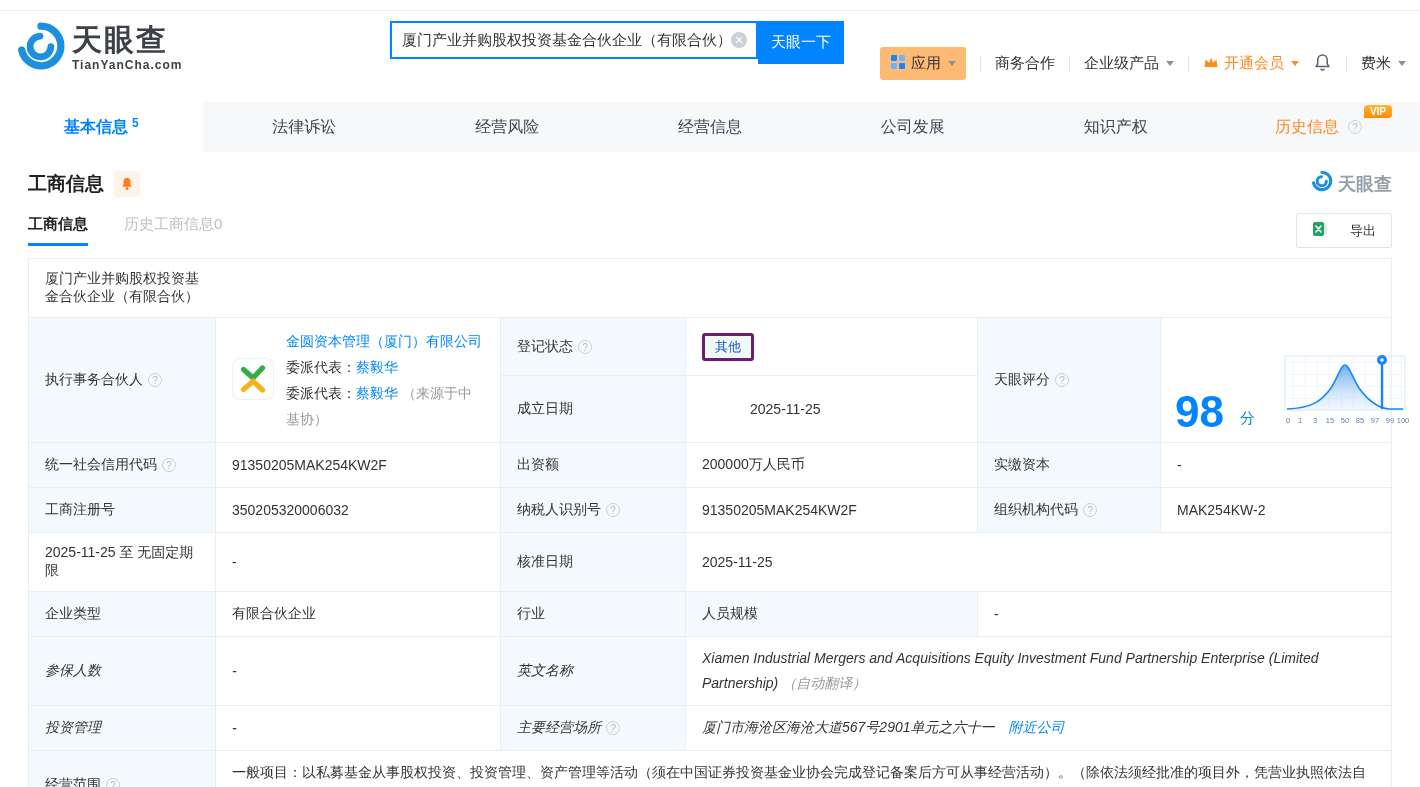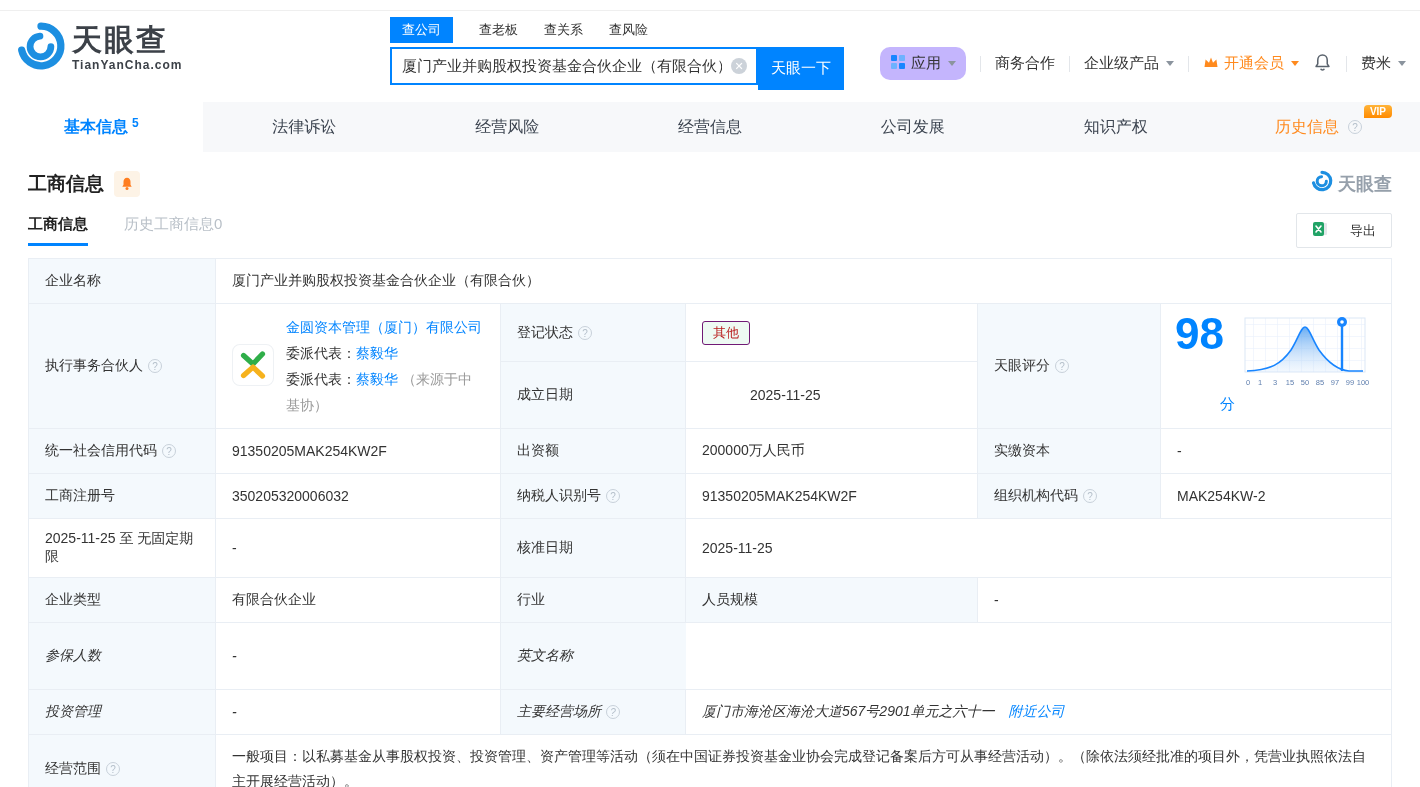--- a/index.html
+++ b/index.html
@@ -27,21 +27,21 @@
   .search-box { position:relative; width:368px; height:38px; border:2px solid #0084ff; background:#fff; }
   .search-box input { width:100%; height:100%; border:none; outline:none; padding:0 34px 0 10px;
     font-size:15px; color:#333; font-family:inherit; }
   .clear-btn { position:absolute; right:9px; top:50%; transform:translateY(-50%); width:16px; height:16px;
     border-radius:50%; background:#ccd2d9; color:#fff; font-size:11px; line-height:16px; text-align:center; cursor:pointer; }
   .search-btn { width:86px; height:43px; background:#0084ff; color:#fff; border:none; font-size:15px;
     cursor:pointer; font-family:inherit; }
   .top-nav { position:absolute; right:14px; top:36px; display:flex; align-items:center; gap:14px; font-size:15px; }
   .nav-sep { width:1px; height:16px; background:#e3e6ea; }
   .nav-item { display:flex; align-items:center; gap:5px; color:#333; cursor:pointer; white-space:nowrap; }
-  .apps-chip { background:#c4b5fd; border-radius:10px; padding:7px 10px; }
+  .apps-chip { background:#fdba74; border-radius:3px; padding:7px 10px; }
   .caret { width:0; height:0; border-left:4px solid transparent; border-right:4px solid transparent;
     border-top:5px solid #8b949e; margin-left:2px; }
   .vip-entry { color:#ff8a1e; }
   .vip-entry .caret { border-top-color:#ff8a1e; }
   
   .main-tabs { display:flex; height:50px; background:#f7f8fa; margin-top:6px; }
   .main-tab { flex:1; display:flex; align-items:center; justify-content:center; gap:4px;
     font-size:16px; color:#3c4450; cursor:pointer; position:relative; }
   .main-tab.active { background:#fff; color:#0084ff; font-weight:bold; }
   .tab-count { font-size:12px; color:#0084ff; margin-top:-8px; }
@@ -74,27 +74,27 @@
   .cols4 { grid-template-columns:187px 285px 185px 1fr;font-style:italic; }
   .colsP { grid-template-columns:187px 285px 477px 183px 1fr; }
   .cell { display:flex; align-items:center; padding:11px 16px; border-right:1px solid #e9eef4; min-height:44px; }
   .cell:last-child { border-right:none; }
   .lbl { background:#f4f9fd; color:#333; }
   .val { color:#333; }
   .dash { color:#333; }
   .nested { display:grid; grid-template-rows:58px 1fr; border-right:1px solid #e9eef4; }
   .nested-row { display:grid; grid-template-columns:185px 1fr; border-bottom:1px solid #e9eef4; }
   .nested-row:last-child { border-bottom:none;gap:48px; }
-  .status-badge { display:inline-block; border:1px solid #701a75; background:#eefaf3; color:#b91c1c;
+  .status-badge { display:inline-block; border:3px solid #701a75; background:#eefaf3; color:#1d4ed8;
     font-size:13px; padding:2px 10px; border-radius:3px; line-height:18px; }
   .partner-cell { display:flex; gap:12px; align-items:center; padding:10px 16px; border-right:1px solid #e9eef4; }
   .partner-lines { line-height:26px; font-size:14px; }
   a.link { color:#0084ff; text-decoration:none; cursor:pointer; }
   .note { color:#999; }
-  .score-cell { display:flex; align-items:flex-start; gap:4px; padding:8px 10px 8px 14px; }
+  .score-cell { display:flex; align-items:flex-end; gap:24px; padding:8px 10px 8px 14px; }
   .score-num { font-size:44px; font-weight:bold; color:#0084ff; line-height:1; }
   .score-unit { font-size:15px; color:#0084ff; align-self:flex-end; margin:0 2px 6px -8px; }
   .wrap-val { display:block; line-height:25px; padding:9px 16px; border-right:none; }
   .addr-cell { gap:14px; }
   .mono {}
 </style>
 </head>
 <body>
 
 <div class="top-header">
@@ -108,26 +108,20 @@
       </svg>
     </span>
     <span class="logo-text">
       <span class="logo-title">天眼查</span>
       <span class="logo-domain">TianYanCha.com</span>
     </span>
   </div>
 
 
   <div class="search-wrap">
-    <div class="search-tabs">
-      <span class="search-tab active">查公司</span>
-      <span class="search-tab">查老板</span>
-      <span class="search-tab">查关系</span>
-      <span class="search-tab">查风险</span>
-    </div>
     <div class="search-row">
       <div class="search-box">
         <input type="text" value="厦门产业并购股权投资基金合伙企业（有限合伙）" style="">
         <span class="clear-btn">✕</span>
       </div>
       <button class="search-btn">天眼一下</button>
     </div>
   </div>
 
   <div class="top-nav">
@@ -237,21 +231,20 @@
         <path d="M4 5 L9 11 M9 5 L4 11" stroke="#fff" stroke-width="1.6" stroke-linecap="round"></path>
       </svg>
     </span>
     <span>导出</span>
   </button>
 </div>
 
 <div class="biz-table">
 
   <div class="t-row cols2">
-    <div class="cell lbl">企业名称</div>
     <div class="cell val">厦门产业并购股权投资基金合伙企业（有限合伙）</div>
   </div>
 
   <div class="t-row colsP" style="min-height:119px;">
     <div class="cell lbl">
       <span>执行事务合伙人</span>
       <span class="help">?</span>
     </div>
     <div class="partner-cell">
       <span>
@@ -360,20 +353,24 @@
     <div class="cell val">有限合伙企业</div>
     <div class="cell lbl">行业</div>
     <div class="cell lbl">人员规模</div>
     <div class="cell val dash">-</div>
   </div>
 
   <div class="t-row cols4" style="min-height:67px;">
     <div class="cell lbl">参保人数</div>
     <div class="cell val dash">-</div>
     <div class="cell lbl">英文名称</div>
+    <div class="cell val wrap-val" style="display:block;">
+      <span>Xiamen Industrial Mergers and Acquisitions Equity Investment Fund Partnership Enterprise (Limited Partnership)</span>
+      <span class="note">（自动翻译）</span>
+    </div>
   </div>
 
   <div class="t-row cols4">
     <div class="cell lbl">投资管理</div>
     <div class="cell val dash">-</div>
     <div class="cell lbl">
       <span>主要经营场所</span>
       <span class="help">?</span>
     </div>
     <div class="cell val addr-cell" style="border-right:none;">

